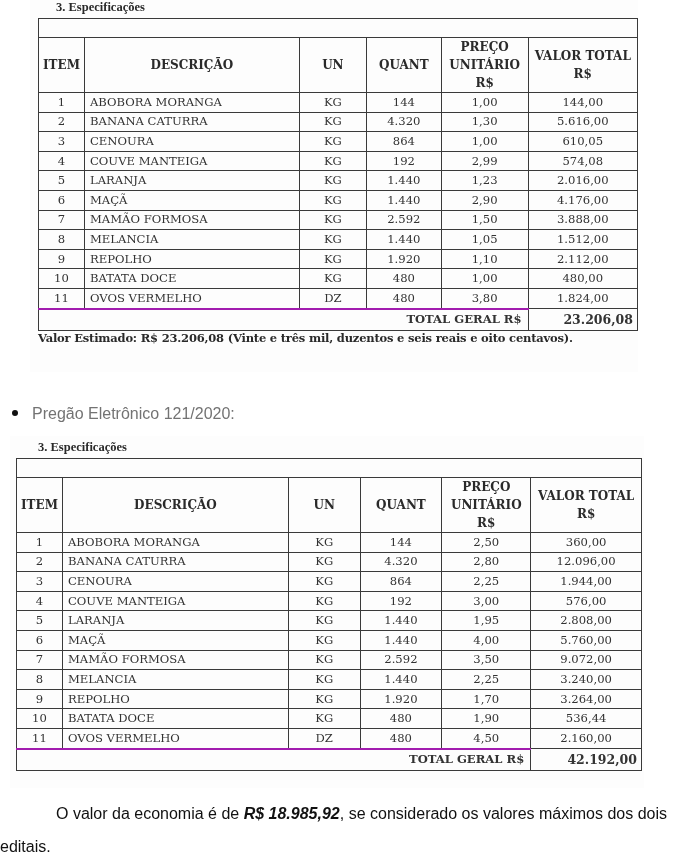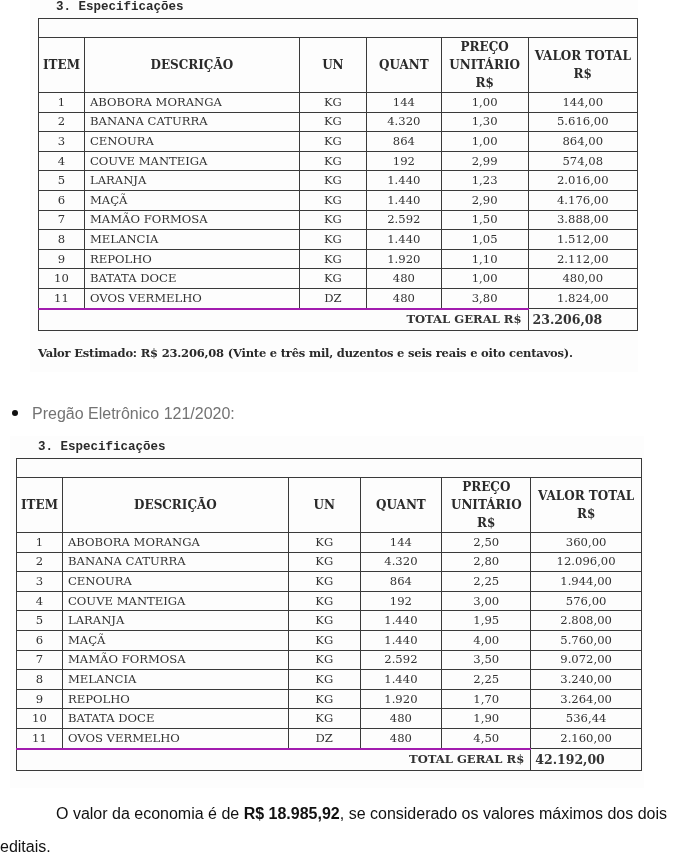--- a/index.html
+++ b/index.html
@@ -1,34 +1,34 @@
 <!DOCTYPE html>
 <html><head>
 <meta charset="utf-8">
 <style>
   html, body { margin: 0; padding: 0; background: #ffffff; }
   body { width: 693px; height: 852px; position: relative; overflow: hidden; color: #222; }
   .block { position: absolute; background: #fdfdfd; }
-  .spec-title { position: absolute; font-family: Liberation Mono, monospace; font-weight: bold; font-size: 12.5px; color: #2a2a2a; }
+  .spec-title { position: absolute; font-family: Liberation Serif, serif; font-weight: bold; font-size: 12.5px; color: #2a2a2a; }
   table.spec { position: absolute; border-collapse: collapse; font-family: "DejaVu Serif", serif; font-size: 11.6px; color: #333; }
   table.spec td, table.spec th { border: 1px solid #3a3a3a; padding: 0 4px; height: 18.6px; line-height: 15px; }
   table.spec th { font-weight: bold; color: #2a2a2a; font-size: 12px; line-height: 18px; }
   table.spec tr.blank td { height: 18px; }
   table.spec tr.head th { height: 54px; }
   table.spec td.c { text-align: center; }
   table.spec td.l { text-align: left; padding-left: 5px; margin-top: 32px; }
   table.spec td.total-label { text-align: right; font-weight: bold; padding-right: 6px; border-top: 2px solid #a21caf; }
-  table.spec td.total-value { text-align: left; font-weight: bold; font-size: 12.5px; }
+  table.spec td.total-value { text-align: right; font-weight: bold; font-size: 12.5px; }
   table.spec tr.total td { height: 20px; }
-  .est { position: absolute; left: 38px; top: 346px; font-family: "DejaVu Serif", serif; font-weight: bold; font-size: 11.5px; color: #2a2a2a; letter-spacing: -0.2px; }
+  .est { position: absolute; left: 38px; top: 331px; font-family: "DejaVu Serif", serif; font-weight: bold; font-size: 11.5px; color: #2a2a2a; letter-spacing: -0.2px; }
   .bullet-line { position: absolute; left: 8px; top: 405px; font-family: "Liberation Sans", sans-serif; font-size: 16px; color: #737373; }
   .bullet-line .dot { display: inline-block; width: 6px; height: 6px; border-radius: 50%; background: #111; margin: 0 14px 3px 4px; vertical-align: middle; }
   .para { position: absolute; left: 0; top: 797px; width: 693px; font-family: "Liberation Sans", sans-serif; font-size: 16px; color: #111; line-height: 33px; }
   .para .indent { display: inline-block; width: 56px; }
-  .para b { font-weight: bold; }
+  .para b { font-weight: bold; font-style: italic; }
 </style>
 </head>
 <body>
 
 <div class="block" style="left:30px; top:0; width:608px; height:372px;"></div>
 <div class="spec-title" style="left:56px; top:0px;">3.  Especificações</div>
 
 <table class="spec" style="left:38px; top:18px; width:600px;">
   <colgroup>
     <col style="width:42px">
@@ -67,21 +67,21 @@
         <td class="c">4.320</td>
         <td class="c">1,30</td>
         <td class="c">5.616,00</td>
       </tr>
       <tr>
         <td class="c">3</td>
         <td class="l">CENOURA</td>
         <td class="c">KG</td>
         <td class="c">864</td>
         <td class="c">1,00</td>
-        <td class="c">864,00</td>
+        <td class="c">610,05</td>
       </tr>
       <tr>
         <td class="c">4</td>
         <td class="l">COUVE MANTEIGA</td>
         <td class="c">KG</td>
         <td class="c">192</td>
         <td class="c">2,99</td>
         <td class="c">574,08</td>
       </tr>
       <tr>

